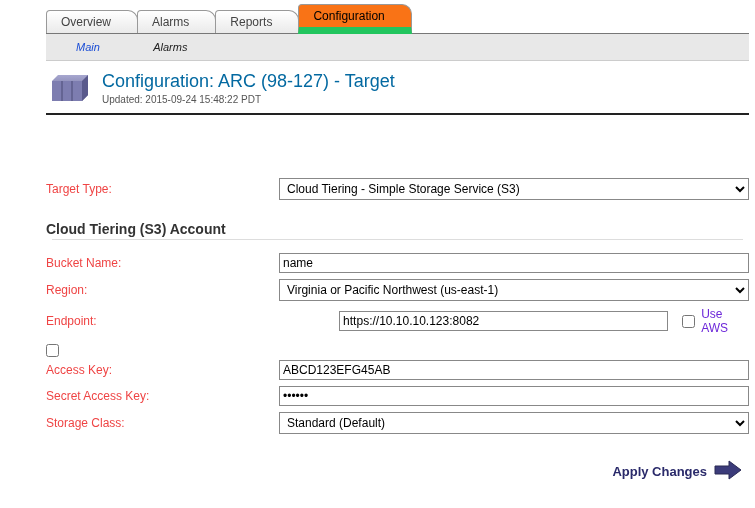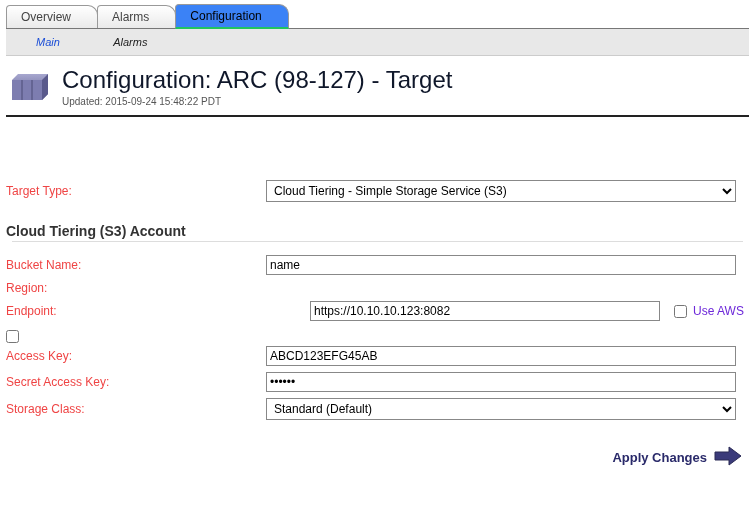--- a/index.html
+++ b/index.html
@@ -5,21 +5,21 @@
   * { box-sizing: border-box; }
   body {
     margin: 0;
     padding: 0;
     font-family: Arial, Helvetica, sans-serif;
     font-size: 12px;
     color: #333;
     background: #fff;
     width: 755px;
   }
-  .wrap { width: 755px; }
+  .wrap { width: 755px; padding-left: 40px; }
 
   
   .tabs-primary {
     display: flex;
     align-items: flex-end;
     margin: 0 6px;
     padding-top: 4px;
     border-bottom: 1px solid #777;
   }
   .tab {
@@ -28,23 +28,23 @@
     font-size: 12px;
     color: #444;
     border: 1px solid #999;
     border-bottom: none;
     background: linear-gradient(#fff, #eaeaea);
     border-radius: 4px 10px 0 0;
     margin-right: -1px;
     cursor: pointer;
   }
   .tab.active {
-    background: #3b82f6;
+    background: #f97316;
     color: #000;
-    border-bottom: 2px solid #22c55e;
+    border-bottom: 7px solid #22c55e;
     margin-bottom: -1px;
     z-index: 2;
   }
 
   
   .subtabs {
     background: #e8e8e8;
     border-bottom: 1px solid #ccc;
     padding: 6px 0 6px 30px;
     margin: 0 6px;
@@ -65,21 +65,21 @@
     display: flex;
     align-items: center;
     margin: 6px 6px 0 6px;
     padding: 4px 0 8px 0;
   }
   .header-icon {
     width: 46px; height: 30px;
     display: flex; align-items: center; justify-content: center;
   }
   .header-text { margin-left: 10px; }
-  .header-title { font-size: 24px; font-weight: normal; color: #0f172a; }
+  .header-title { font-size: 18px; font-weight: normal; color: #0369a1; }
   .header-sub { font-size: 10px; color: #555; margin-top: 2px; }
 
   .thin-divider {
     border: none;
     border-top: 2px solid #222;
     margin: 0 6px;
   }
   .faint-divider {
     border: none;
     border-top: 1px solid #ddd;
@@ -137,20 +137,21 @@
   }
   .apply-arrow { margin-left: 6px; }
 </style>
 </head>
 <body>
 <div class="wrap">
 
 <div class="tabs-primary">
   <div class="tab">Overview</div>
   <div class="tab">Alarms</div>
+  <div class="tab">Reports</div>
   <div class="tab active">Configuration</div>
 </div>
 
 <div class="subtabs">
   <a class="active">Main</a>
   <a>Alarms</a>
 </div>
 
 <div class="header">
   <div class="header-icon">
@@ -192,20 +193,25 @@
 
   <div class="row">
     <div class="lbl">Bucket Name:</div>
     <div class="ctl">
       <input class="wide" type="text" value="name" style="">
     </div>
   </div>
 
   <div class="row">
     <div class="lbl">Region:</div>
+    <div class="ctl">
+      <select class="wide">
+        <option>Virginia or Pacific Northwest (us-east-1)</option>
+      </select>
+    </div>
   </div>
 
   <div class="row">
     <div class="lbl">Endpoint:</div>
     <div class="ctl">
       <input class="mid" type="text" value="https://10.10.10.123:8082" style="">
       <input type="checkbox" class="chk" style="">
       <span class="chk-label">Use AWS</span>
     </div>
   </div>

